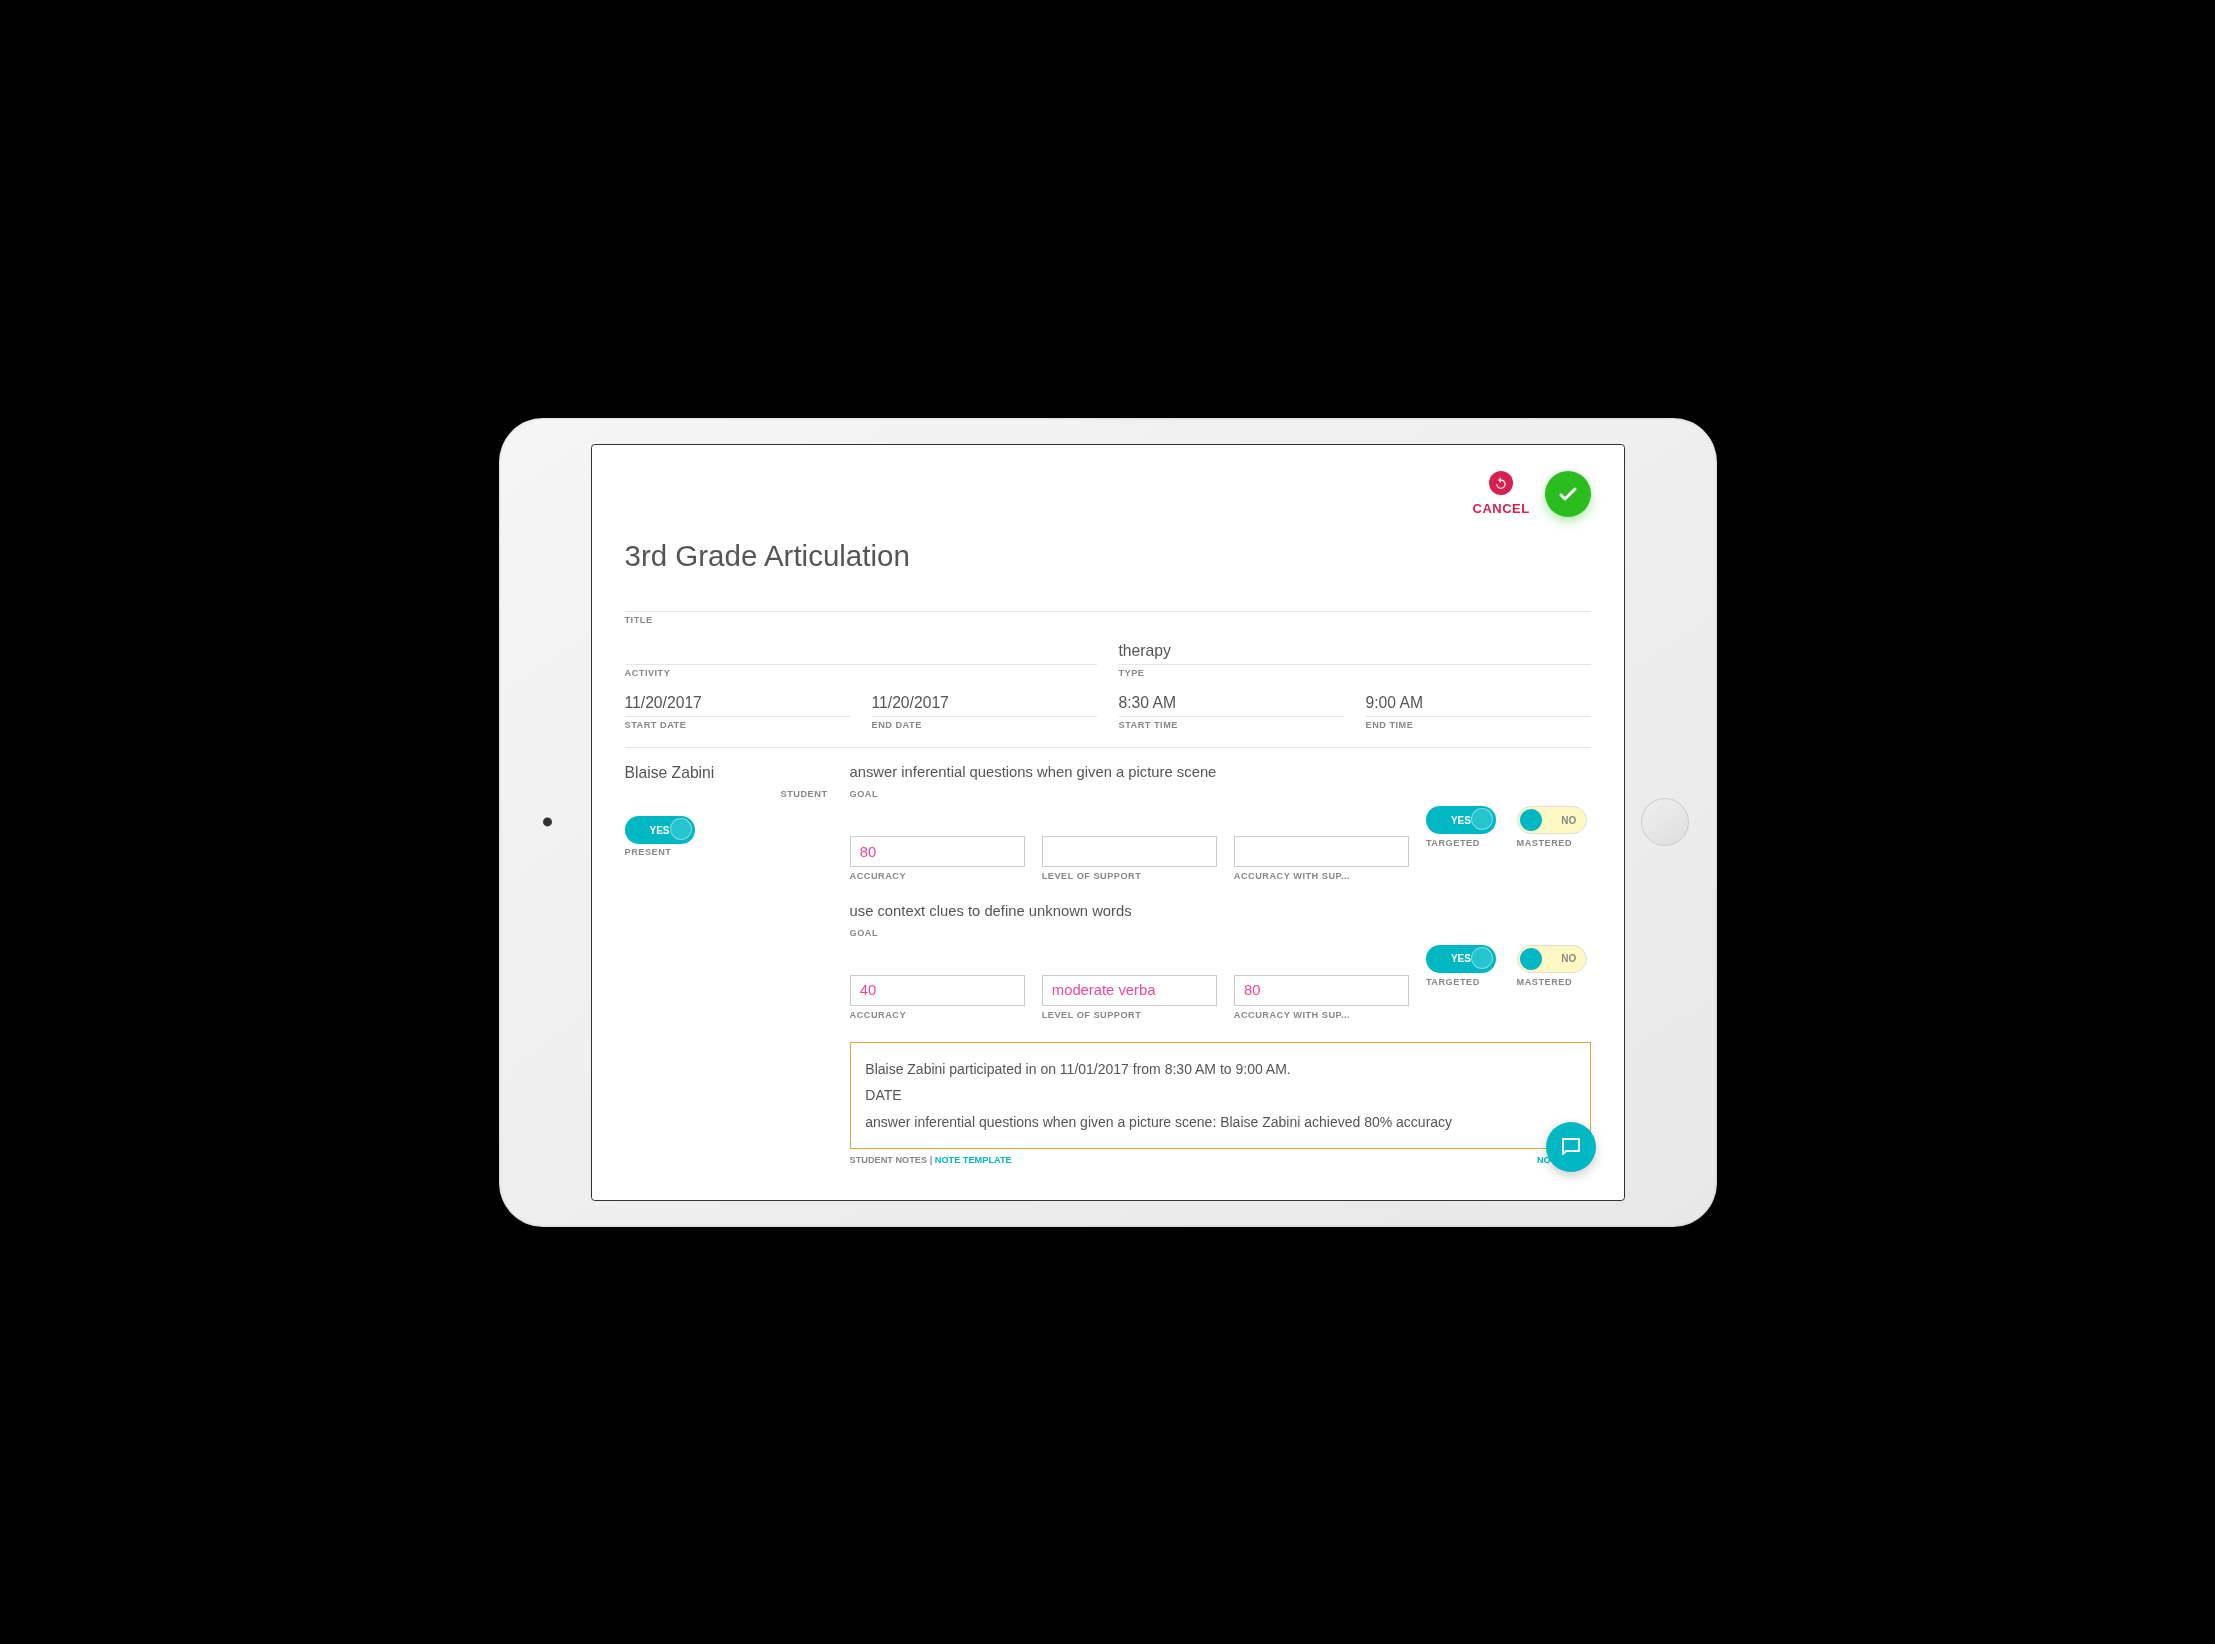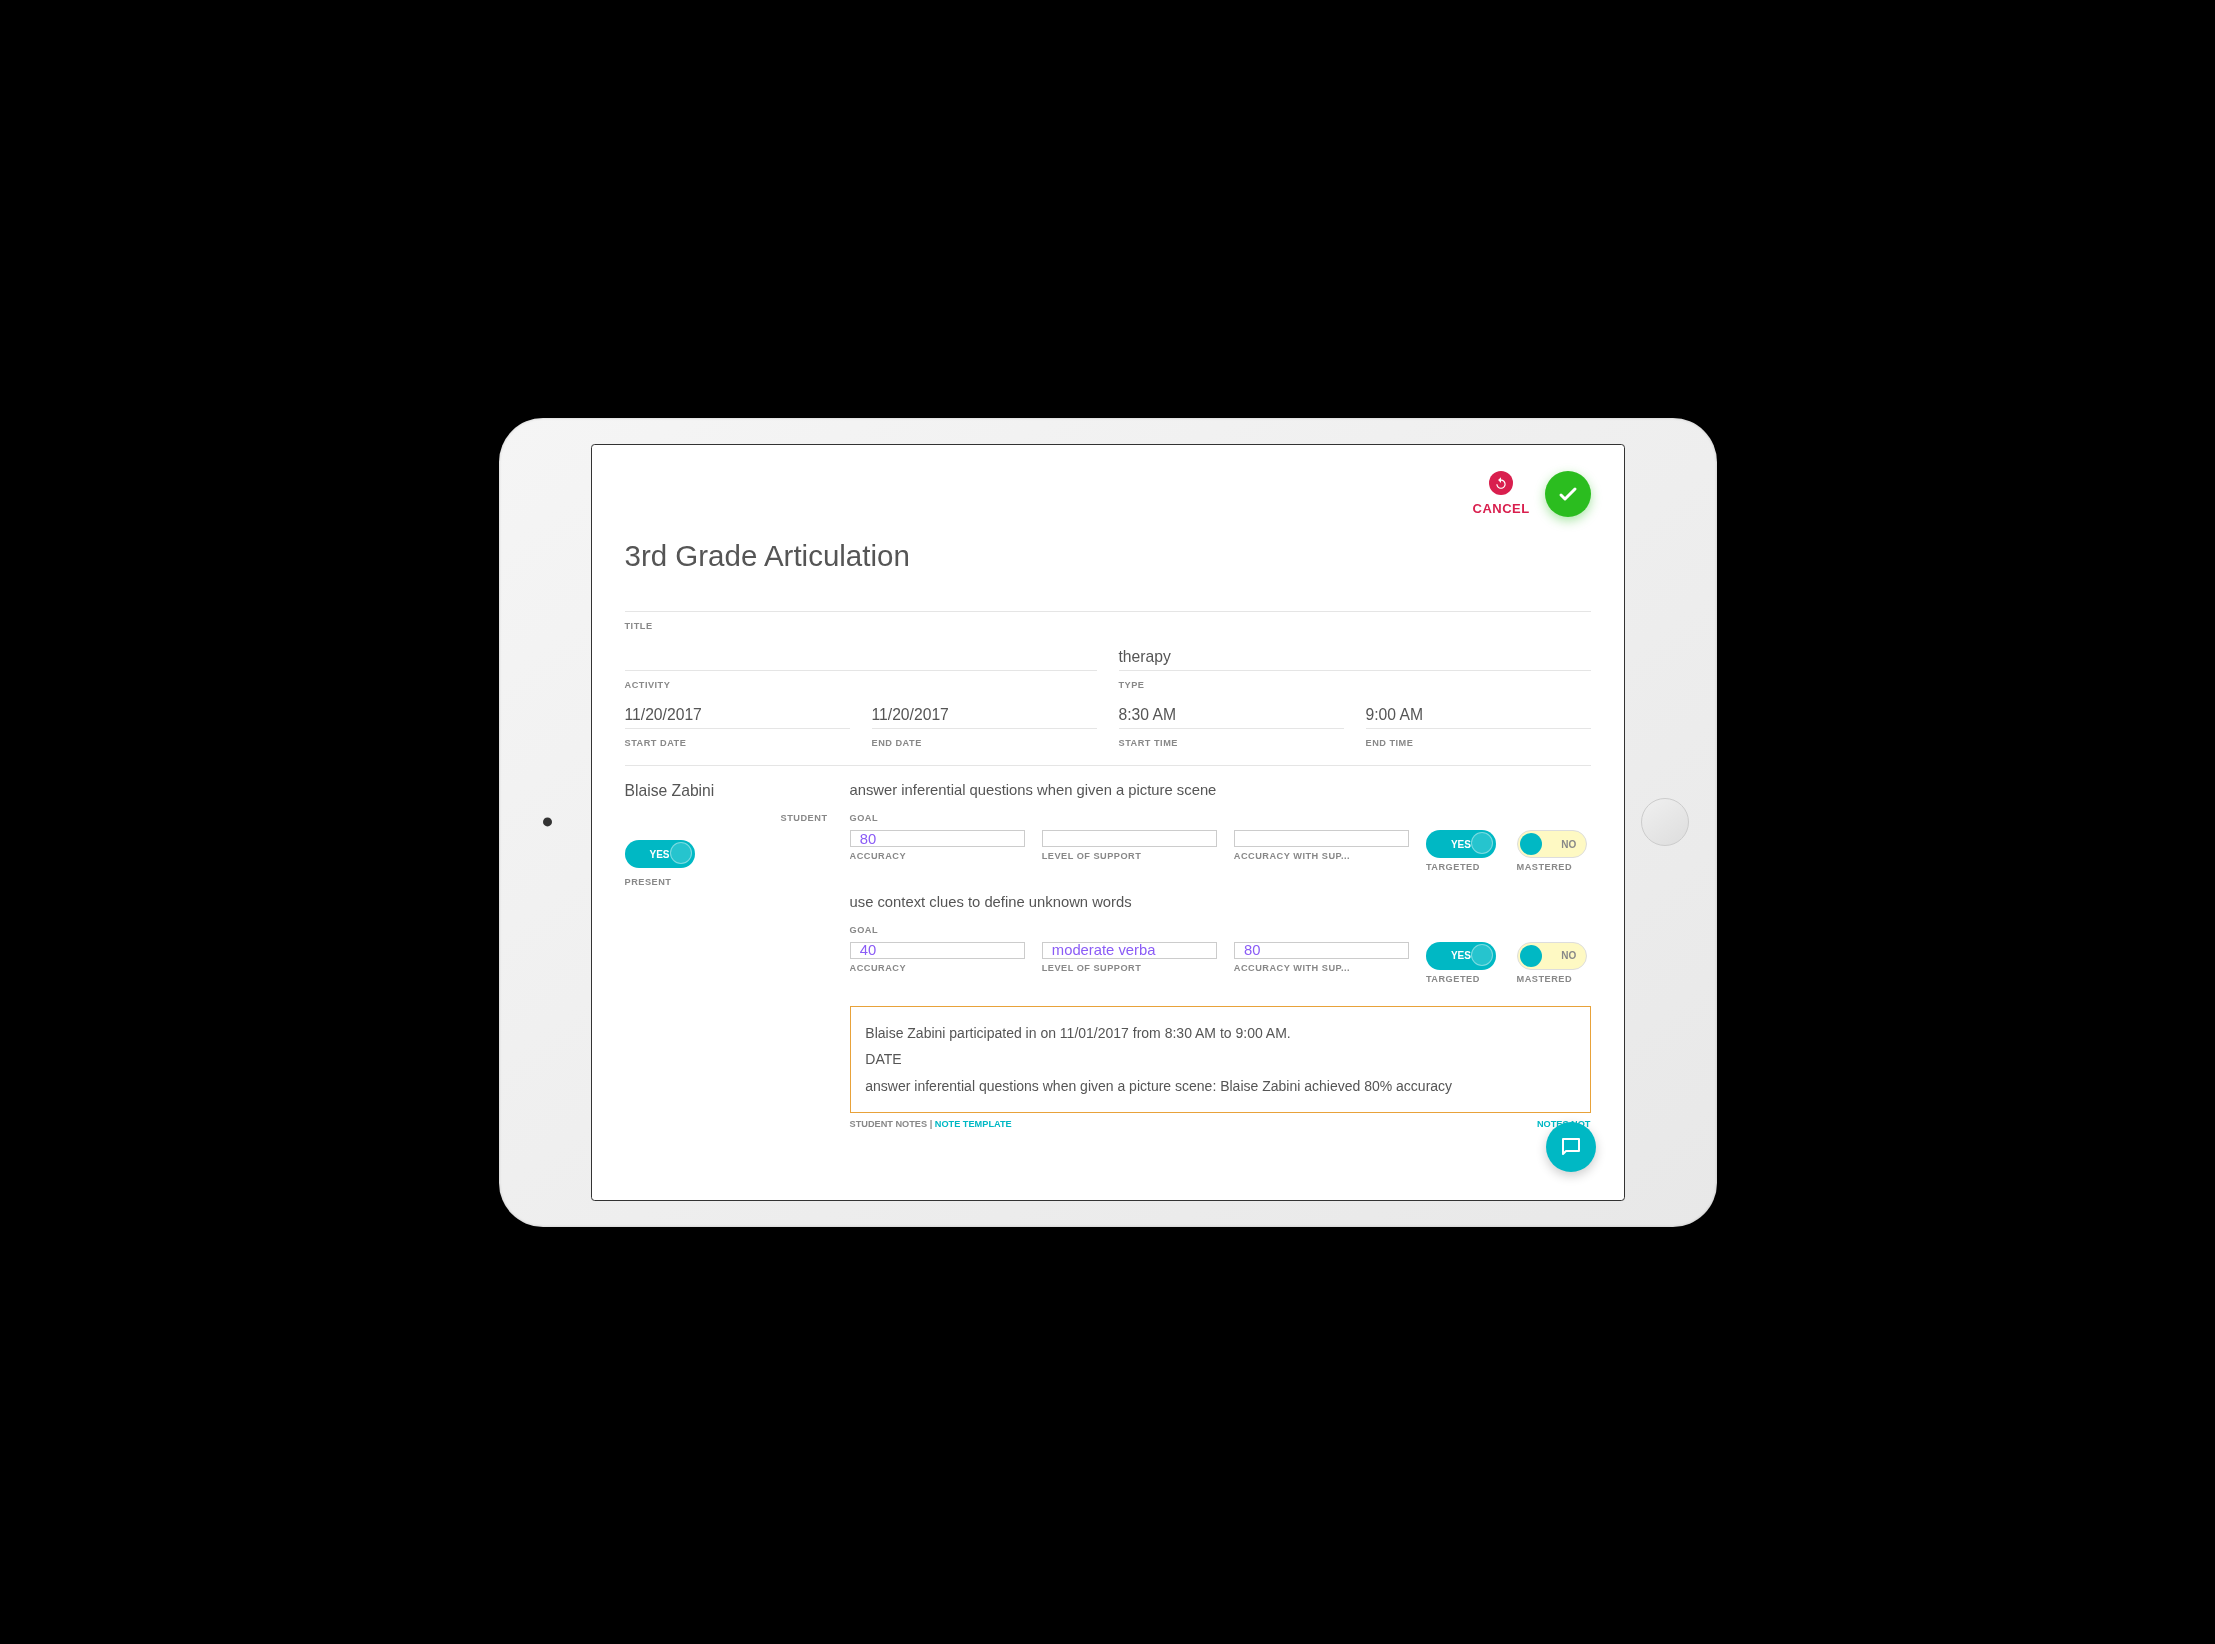--- a/index.html
+++ b/index.html
@@ -91,21 +91,21 @@
   font-weight: 300;
   color: #555;
   margin-bottom: 16.6px;
 }
 .field-label {
   font-size: 9.2px;
   font-weight: 700;
   color: #888;
   letter-spacing: 0.5px;
   text-transform: uppercase;
-  padding-top: 9px;
+  padding-top: 3px;
   border-top: 0.9px solid #e5e5e5;
 }
 .field-value {
   font-size: 15.7px;
   color: #555;
   font-weight: 300;
   min-height: 22px;
 }
 .row {
   display: flex;
@@ -174,27 +174,28 @@
 }
 .goal-row {
   display: flex;
   gap: 16.6px;
   margin-top: 7.4px;
   align-items: flex-start;
 }
 .input-group { flex: 1; min-width: 0; }
 .input-box {
   width: 100%;
-  height: 17px;
+  height: 31px;
   border: 0.9px solid #ccc;
   padding: 0 9.2px;
   font-size: 14.8px;
-  color: #8b5cf6;
+  color: #ec4899;
   font-weight: 300;
   font-family: inherit;
+  margin-top: 30px;
 }
 .input-group .field-label { border-top: none; padding-top: 3.7px; white-space: nowrap; overflow: hidden; text-overflow: ellipsis; }
 .toggle-group { width: 74px; flex-shrink: 0; }
 .toggle-group .field-label { border-top: none; padding-top: 3.7px; }
 .notes-box {
   border: 0.9px solid #e8a23a;
   padding: 13px 14.8px;
   font-size: 14px;
   color: #555;
   font-weight: 300;

